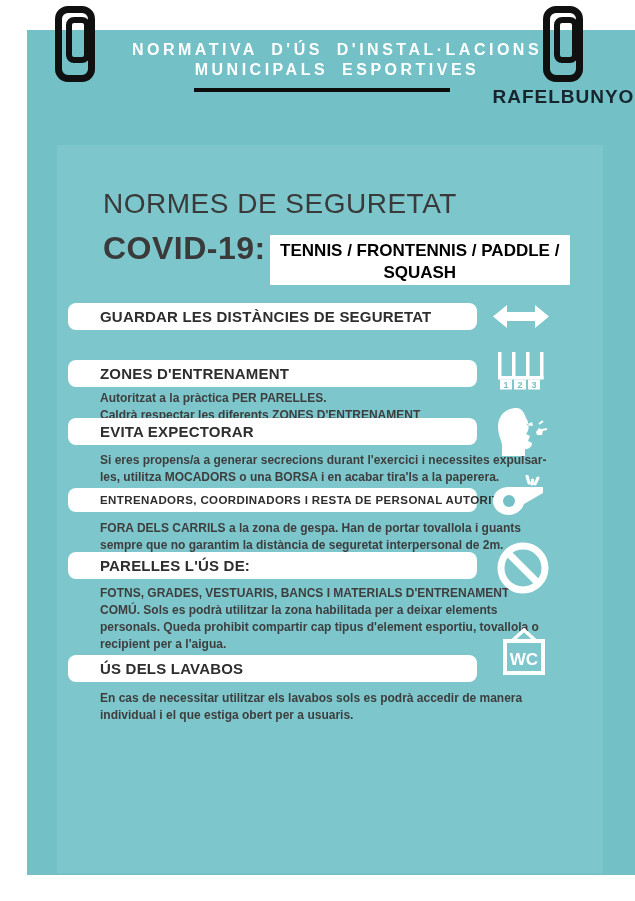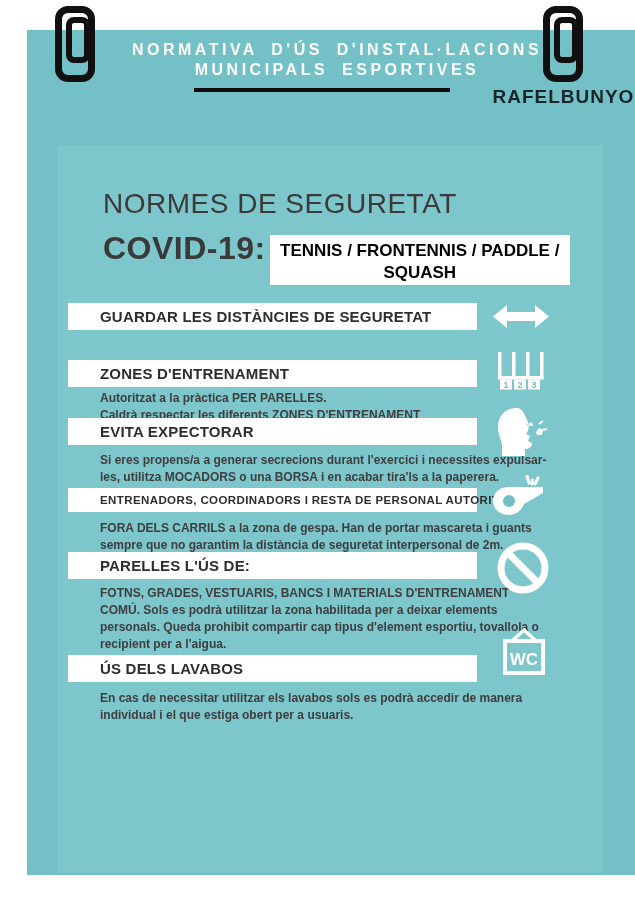--- a/index.html
+++ b/index.html
@@ -33,21 +33,21 @@
   .poster-title{position:absolute;left:76px;top:158px;color:#3a3a3a;
     font-size:28px;font-weight:400;letter-spacing:0.5px;}
   .covid-row{position:absolute;left:76px;top:200px;display:flex;align-items:flex-start;}
   .covid-label{color:#3a3a3a;font-size:32px;font-weight:800;letter-spacing:0.5px;margin-right:4px;}
   .highlight-box{background:#ffffff;width:300px;min-height:50px;margin-top:5px;
     text-align:center;padding-top:5px;box-sizing:border-box;}
   .highlight-box div{color:#000000;font-size:17px;font-weight:800;line-height:22px;}
   
   .banner{position:absolute;left:41px;width:409px;height:27px;background:#ffffff;
     color:#2e2e2e;font-weight:800;font-size:15px;letter-spacing:0.2px;
-    line-height:27px;padding-left:32px;box-sizing:border-box;white-space:nowrap;}
+    line-height:27px;padding-left:32px;box-sizing:border-box;white-space:nowrap;border-radius:8px;}
   .banner.small{height:24px;font-size:11.5px;line-height:24px;letter-spacing:0.4px;}
   .body-text{position:absolute;left:73px;width:390px;color:#3e3e3e;
     font-size:12px;font-weight:700;line-height:17px;}
   .body-text div{white-space:nowrap;}
   
   .icon{position:absolute;}
   svg{display:block;}
 </style>
 </head>
 <body>
@@ -89,21 +89,21 @@
   </div>
 
   <div class="banner" style="top:388px;">EVITA EXPECTORAR</div>
   <div class="body-text" style="top:422px;">
     <div>Si eres propens/a a generar secrecions durant l'exercici i necessites expulsar-</div>
     <div>les, utilitza MOCADORS o una BORSA i en acabar tira'ls a la paperera.</div>
   </div>
 
   <div class="banner small" style="top:458px;">ENTRENADORS, COORDINADORS I RESTA DE PERSONAL AUTORITZAT</div>
   <div class="body-text" style="top:490px;">
-    <div>FORA DELS CARRILS a la zona de gespa. Han de portar mascareta i guants</div>
+    <div>FORA DELS CARRILS a la zona de gespa. Han de portar tovallola i guants</div>
     <div>sempre que no garantim la distància de seguretat interpersonal de 2m.</div>
   </div>
 
   <div class="banner" style="top:522px;">PARELLES L'ÚS DE:</div>
   <div class="body-text" style="top:555px;">
     <div>FOTNS, GRADES, VESTUARIS, BANCS I MATERIALS D'ENTRENAMENT</div>
     <div>COMÚ. Sols es podrà utilitzar la zona habilitada per a deixar elements</div>
     <div>personals. Queda prohibit compartir cap tipus d'element esportiu, tovallola o</div>
     <div>recipient per a l'aigua.</div>
   </div>

